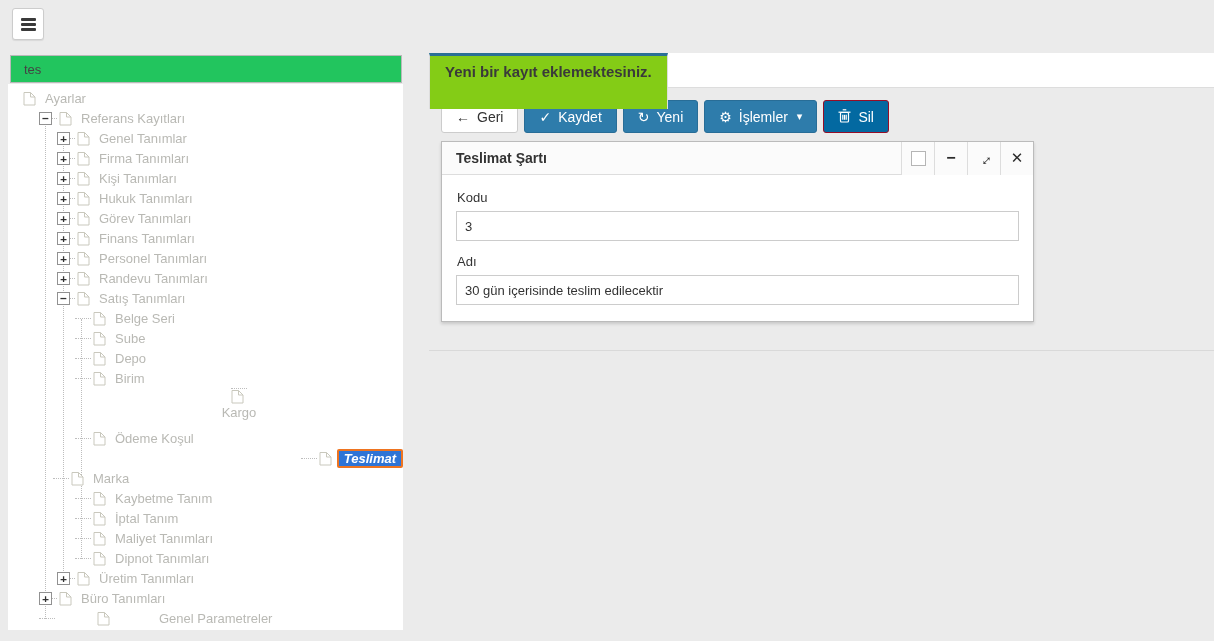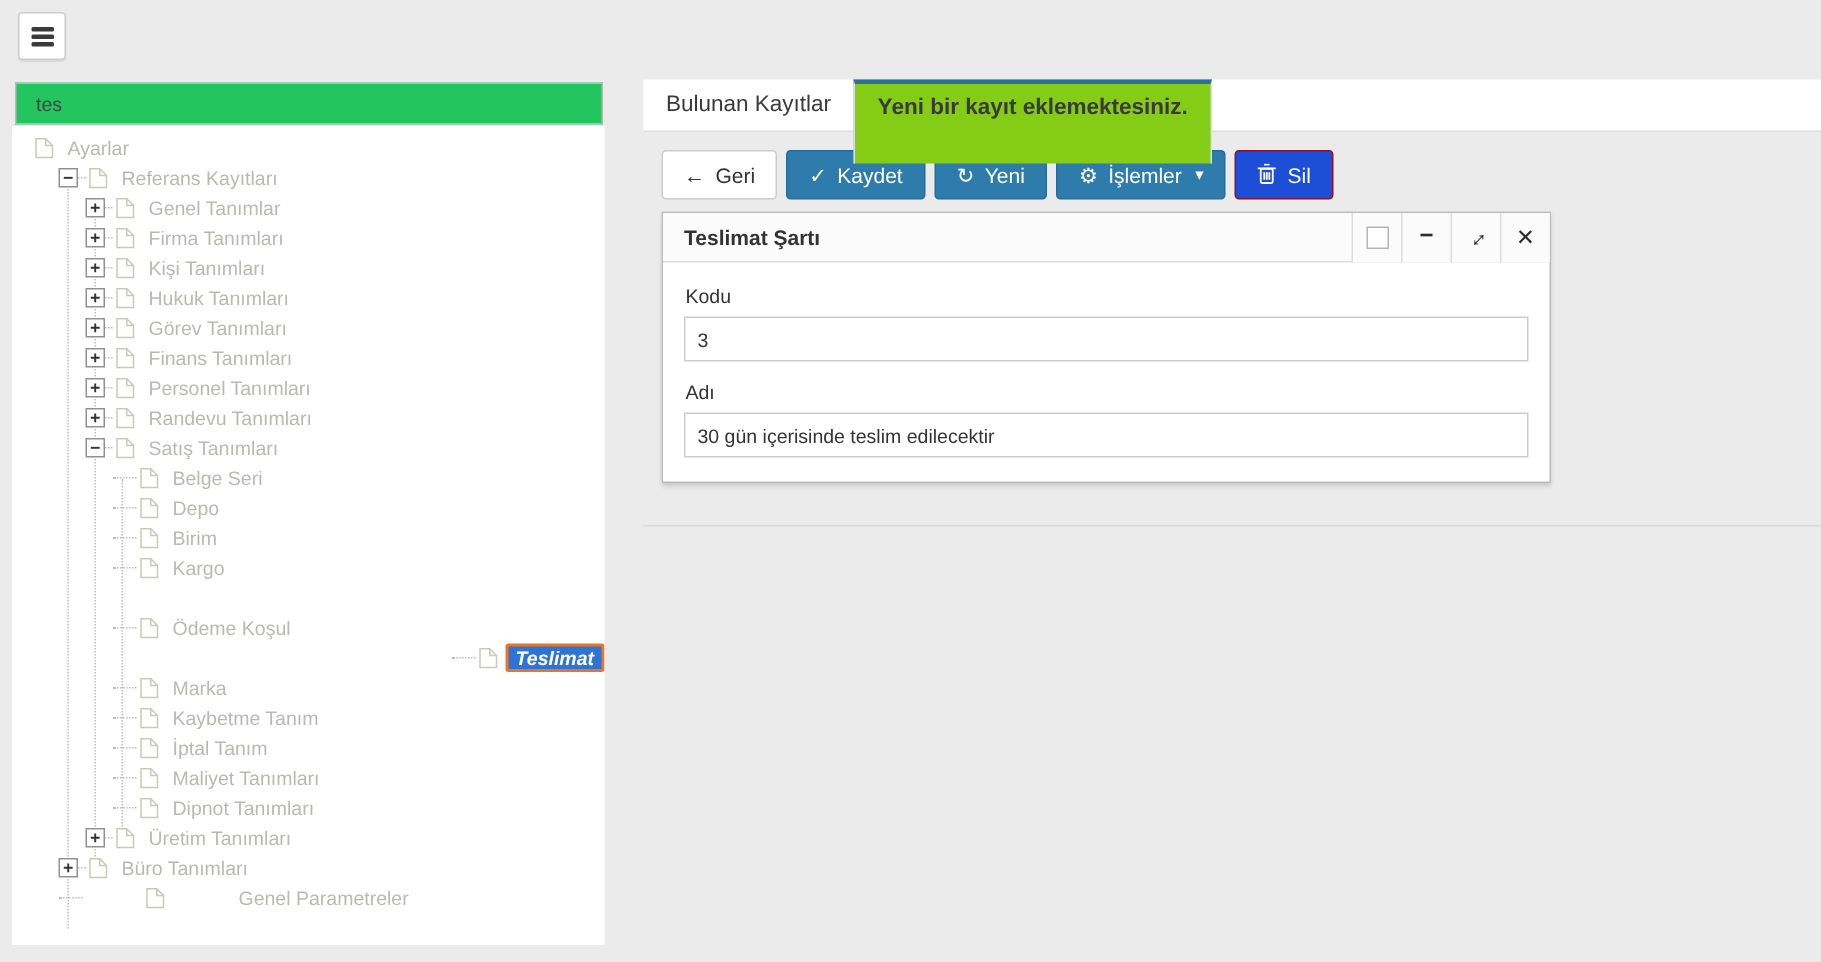--- a/index.html
+++ b/index.html
@@ -68,21 +68,21 @@
   
   .toolbar { position:absolute; left:12px; top:12px; display:flex; gap:6px; }
   .btn {
     height:33px; padding:0 14px; border-radius:3px; border:1px solid transparent;
     display:inline-flex; align-items:center; gap:7px; font-size:14px; cursor:pointer;
     font-family:inherit;
   }
   .btn .ic { font-size:14px; line-height:1; }
   .btn-default { background:#fff; border-color:#ccc; color:#333; }
   .btn-primary { background:#2e7cab; border-color:#286d97; color:#fff; }
-  .btn-danger  { background:#1d4ed8; border-color:#960d26; color:#fff; }
+  .btn-danger  { background:#0369a1; border-color:#960d26; color:#fff; }
   .caret { font-size:11px; margin-left:2px; }
 
   
   .win {
     position:absolute; left:12px; top:53px; width:593px;
     background:#fff; border:1px solid #bbb; box-shadow:0 2px 3px rgba(0,0,0,.15);
   }
   .win-header { height:33px; background:#fbfbfb; border-bottom:1px solid #ddd; display:flex; align-items:center; }
   .win-title { font-size:14px; font-weight:bold; color:#333; padding-left:14px; flex:1; }
   .win-controls { display:flex; height:33px; }
@@ -249,33 +249,43 @@
       <span class="tlabel">Belge Seri</span>
     </div>
     <div class="tnode" style="padding-left: 67px;">
       <span class="stub long"></span>
       <span class="ticon">
         <svg width="13" height="15" viewBox="0 0 13 15">
           <path d="M1 1.5 h6.5 l4.5 4.5 v8 h-11 z" fill="#fff" stroke="#c9c8bd"></path>
           <path d="M7.5 1.5 v4.5 h4.5" fill="none" stroke="#c9c8bd"></path>
         </svg>
       </span>
+      <span class="tlabel">Sube</span>
+    </div>
+    <div class="tnode" style="padding-left: 67px;">
+      <span class="stub long"></span>
+      <span class="ticon">
+        <svg width="13" height="15" viewBox="0 0 13 15">
+          <path d="M1 1.5 h6.5 l4.5 4.5 v8 h-11 z" fill="#fff" stroke="#c9c8bd"></path>
+          <path d="M7.5 1.5 v4.5 h4.5" fill="none" stroke="#c9c8bd"></path>
+        </svg>
+      </span>
       <span class="tlabel">Depo</span>
     </div>
     <div class="tnode" style="padding-left: 67px;">
       <span class="stub long"></span>
       <span class="ticon">
         <svg width="13" height="15" viewBox="0 0 13 15">
           <path d="M1 1.5 h6.5 l4.5 4.5 v8 h-11 z" fill="#fff" stroke="#c9c8bd"></path>
           <path d="M7.5 1.5 v4.5 h4.5" fill="none" stroke="#c9c8bd"></path>
         </svg>
       </span>
       <span class="tlabel">Birim</span>
     </div>
-    <div class="tnode" style="padding-left: 67px;">
+    <div class="tnode" style="padding-left: 67px; flex-direction: column;">
       <span class="stub long"></span>
       <span class="ticon">
         <svg width="13" height="15" viewBox="0 0 13 15">
           <path d="M1 1.5 h6.5 l4.5 4.5 v8 h-11 z" fill="#fff" stroke="#c9c8bd"></path>
           <path d="M7.5 1.5 v4.5 h4.5" fill="none" stroke="#c9c8bd"></path>
         </svg>
       </span>
       <span class="tlabel">Kargo</span>
     </div>
     <div class="tnode" style="padding-left: 67px; margin-top: 20px;">
@@ -291,21 +301,21 @@
     <div class="tnode" style="padding-left: 67px; justify-content: flex-end;">
       <span class="stub long"></span>
       <span class="ticon">
         <svg width="13" height="15" viewBox="0 0 13 15">
           <path d="M1 1.5 h6.5 l4.5 4.5 v8 h-11 z" fill="#fff" stroke="#c9c8bd"></path>
           <path d="M7.5 1.5 v4.5 h4.5" fill="none" stroke="#c9c8bd"></path>
         </svg>
       </span>
       <span class="tlabel sel">Teslimat</span>
     </div>
-    <div class="tnode" style="padding-left: 67px;">
+    <div class="tnode" style="padding-left: 45px;">
       <span class="stub long"></span>
       <span class="ticon">
         <svg width="13" height="15" viewBox="0 0 13 15">
           <path d="M1 1.5 h6.5 l4.5 4.5 v8 h-11 z" fill="#fff" stroke="#c9c8bd"></path>
           <path d="M7.5 1.5 v4.5 h4.5" fill="none" stroke="#c9c8bd"></path>
         </svg>
       </span>
       <span class="tlabel">Marka</span>
     </div>
     <div class="tnode" style="padding-left: 67px;">
@@ -376,21 +386,20 @@
         <svg width="13" height="15" viewBox="0 0 13 15">
           <path d="M1 1.5 h6.5 l4.5 4.5 v8 h-11 z" fill="#fff" stroke="#c9c8bd"></path>
           <path d="M7.5 1.5 v4.5 h4.5" fill="none" stroke="#c9c8bd"></path>
         </svg>
       </span>
       <span class="tlabel">Genel Parametreler</span>
     </div>
   </div>
 
 <div class="tabstrip">
-  <div class="tab">Bulunan Kayıtlar</div>
   <div class="tab active">Yeni bir kayıt eklemektesiniz.</div>
 </div>
 
 <div class="tab-content">
 
   <div class="toolbar">
     <button class="btn btn-default">
       <span class="ic">←</span>
       <span>Geri</span>
     </button>

